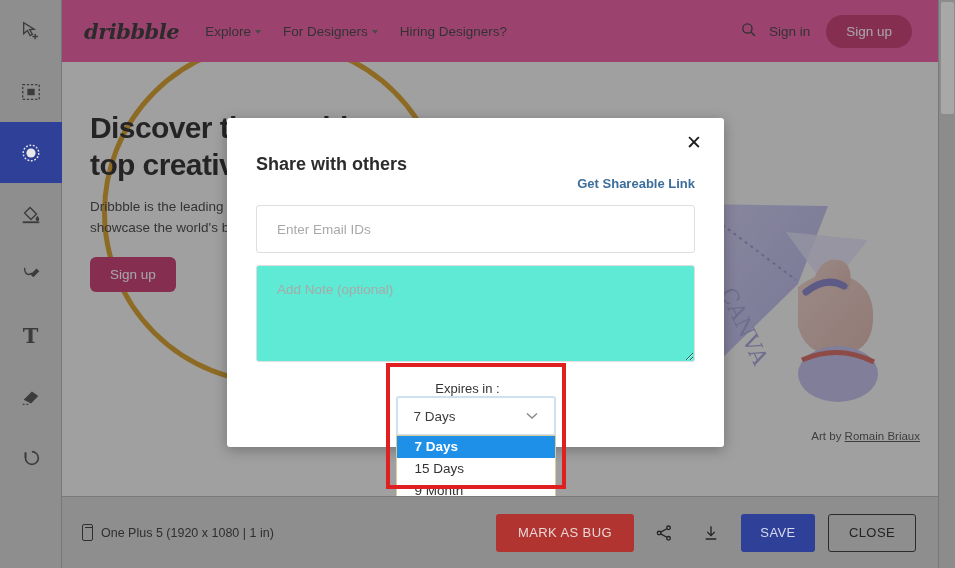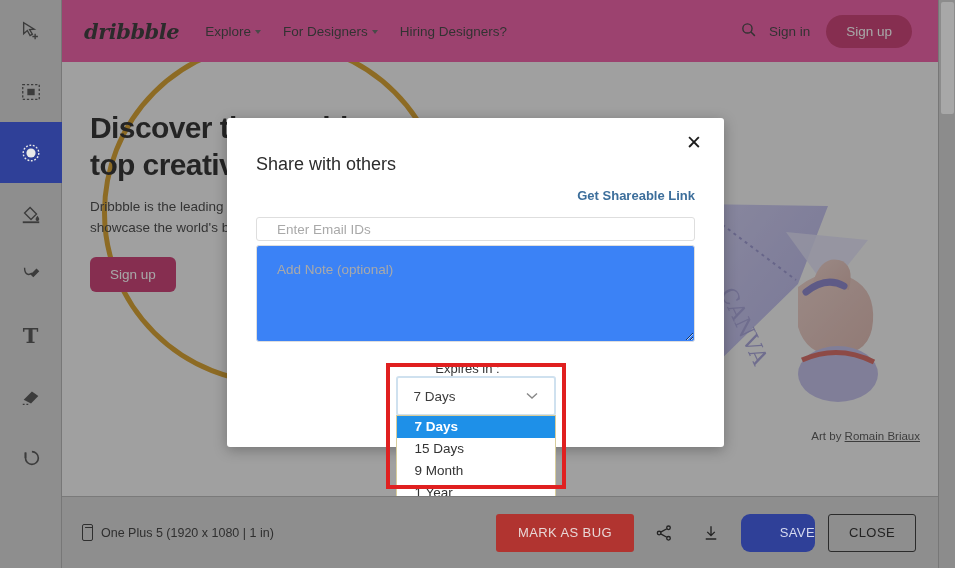--- a/index.html
+++ b/index.html
@@ -149,52 +149,52 @@
   }
   #modal-close {
     position: absolute; right: 16px; top: 10px;
     width: 28px; height: 28px;
     display: flex; align-items: center; justify-content: center;
     font-size: 19px; color: #1b1b1b; line-height: 1;
     background: none; border: none; cursor: pointer;
     font-family: "Liberation Sans", sans-serif;
   }
   #modal-title {
-    font-size: 18px; color: #2c2c2c; font-weight: normal;
+    font-size: 18px; color: #2c2c2c; font-weight: bold;
     margin-top: 10px;
   }
   #shareable-link {
     display: block; text-align: right;
-    margin-top: 13px;
+    margin-top: 1px;
     font-size: 13px; font-weight: bold;
     color: #3c6e9b; text-decoration: none;
   }
   #email-input {
     display: block;
-    width: 100%; height: 24px;
+    width: 100%; height: 48px;
     margin-top: 14px;
     border: 1px solid #dedede;
     border-radius: 3px;
     padding: 0 20px;
     font-size: 13.5px; color: #3a3a3a;
     font-family: "Liberation Sans", sans-serif;
     background: #fff;
   }
   #email-input::placeholder { color: #a9a9a9; }
   #note-input {
     display: block;
     width: 100%; height: 97px;
-    margin-top: 4px;
+    margin-top: 12px;
     border: 1px solid #dedede;
     border-radius: 3px;
     padding: 16px 20px;
     font-size: 13.5px; color: #3a3a3a;
     font-family: "Liberation Sans", sans-serif;
     resize: vertical;
-    background: #3b82f6;
+    background: #5eead4;
   }
   #note-input::placeholder { color: #a9a9a9; }
 
   #expires-row {
     display: flex; align-items: center;
     margin-top: 19px;
     flex-direction: column;
   }
   #expires-label {
     font-size: 13px; color: #333;
@@ -285,25 +285,24 @@
     font-size: 13px; letter-spacing: 0.4px;
     font-family: "Liberation Sans", sans-serif;
   }
   .bb-icon {
     width: 34px; height: 34px;
     display: flex; align-items: center; justify-content: center;
     color: #242424;
   }
   #save-btn {
     background: #2f4098; color: #d6daf0;
-    border: none; border-radius: 9px;
+    border: none; border-radius: 3px;
     width: 74px; height: 38px;
     font-size: 13px; letter-spacing: 0.4px;
     font-family: "Liberation Sans", sans-serif;
-    text-align: right;
   }
   #close-btn {
     background: transparent; color: #232323;
     border: 1.5px solid #2b2b2b; border-radius: 3px;
     width: 88px; height: 38px;
     font-size: 13px; letter-spacing: 0.4px;
     font-family: "Liberation Sans", sans-serif;
   }
   #bb-right {
     margin-left: auto;

